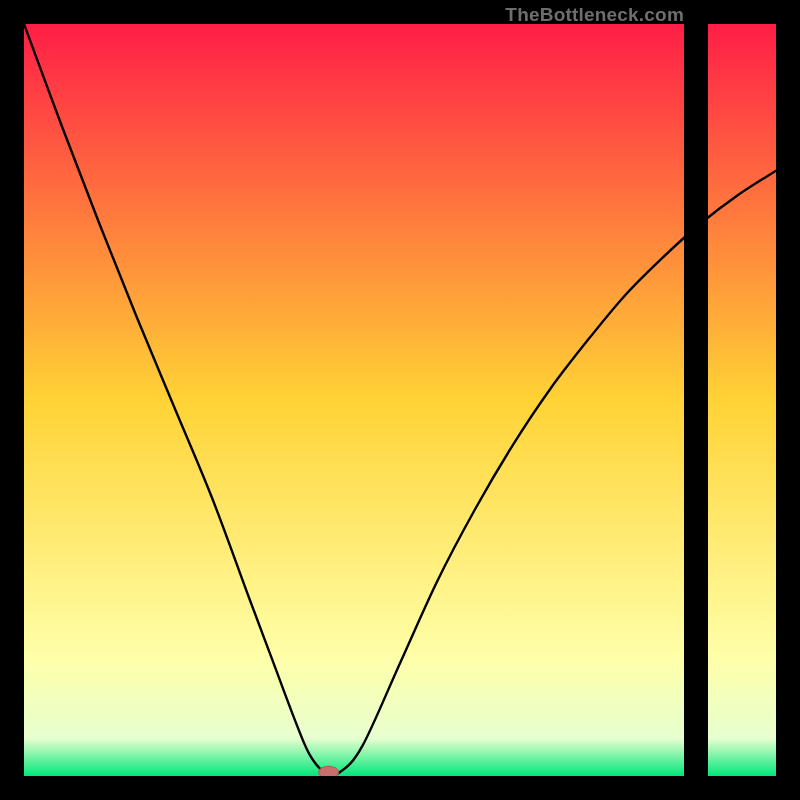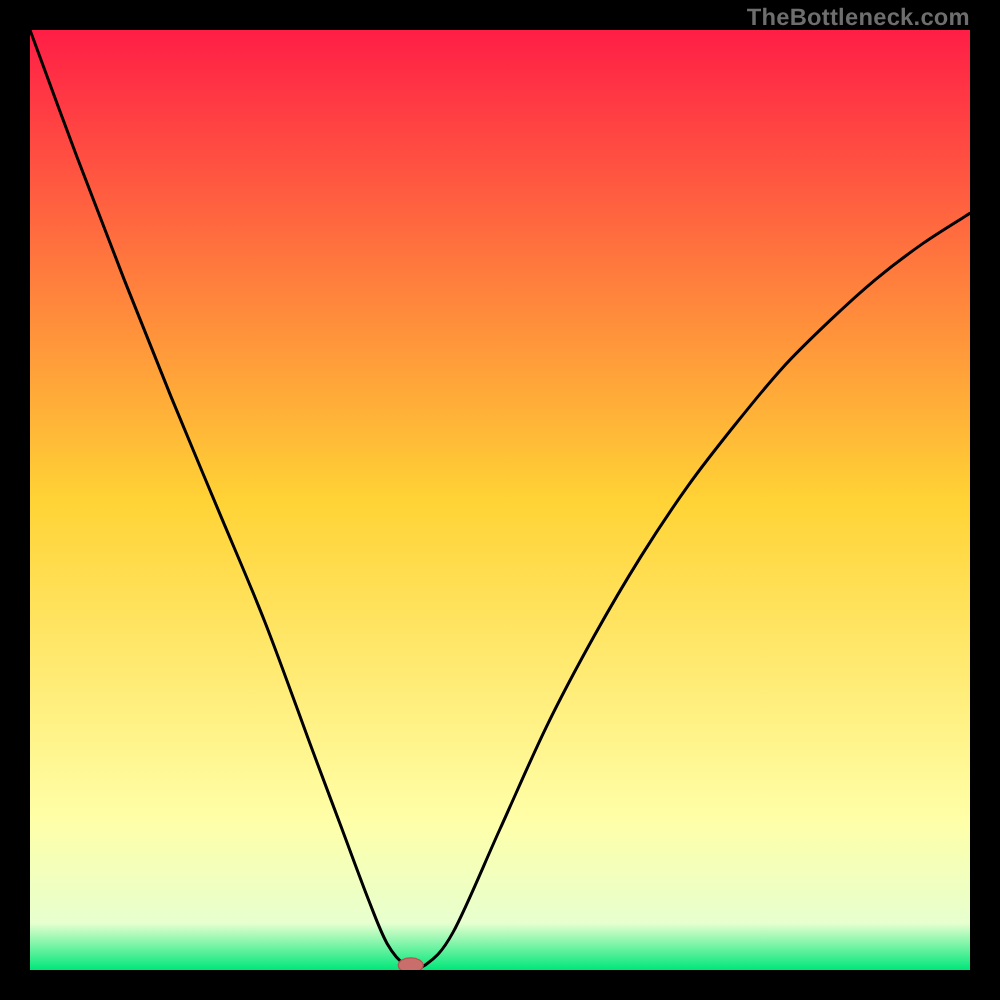--- a/index.html
+++ b/index.html
@@ -1,17 +1,17 @@
 <!DOCTYPE html>
 <html><head>
 <meta charset="utf-8">
 <style>
   * { margin: 0; padding: 0; box-sizing: border-box; }
   html, body { width: 800px; height: 800px; background: #000; overflow: hidden; }
-  .stage { position: relative; width: 800px; height: 800px; }
+  .stage { position: relative; width: 708px; height: 800px; }
   .border {
     position: absolute;
     background: #000;
     z-index: 10;
   }
   .border-top    { top: 0; left: 0; width: 800px; height: 24px; }
   .border-bottom { bottom: 0; left: 0; width: 800px; height: 24px; }
   .border-left   { top: 0; left: 0; width: 24px; height: 800px; }
   .border-right  { top: 0; right: 0; width: 24px; height: 800px; }
   .plot {

